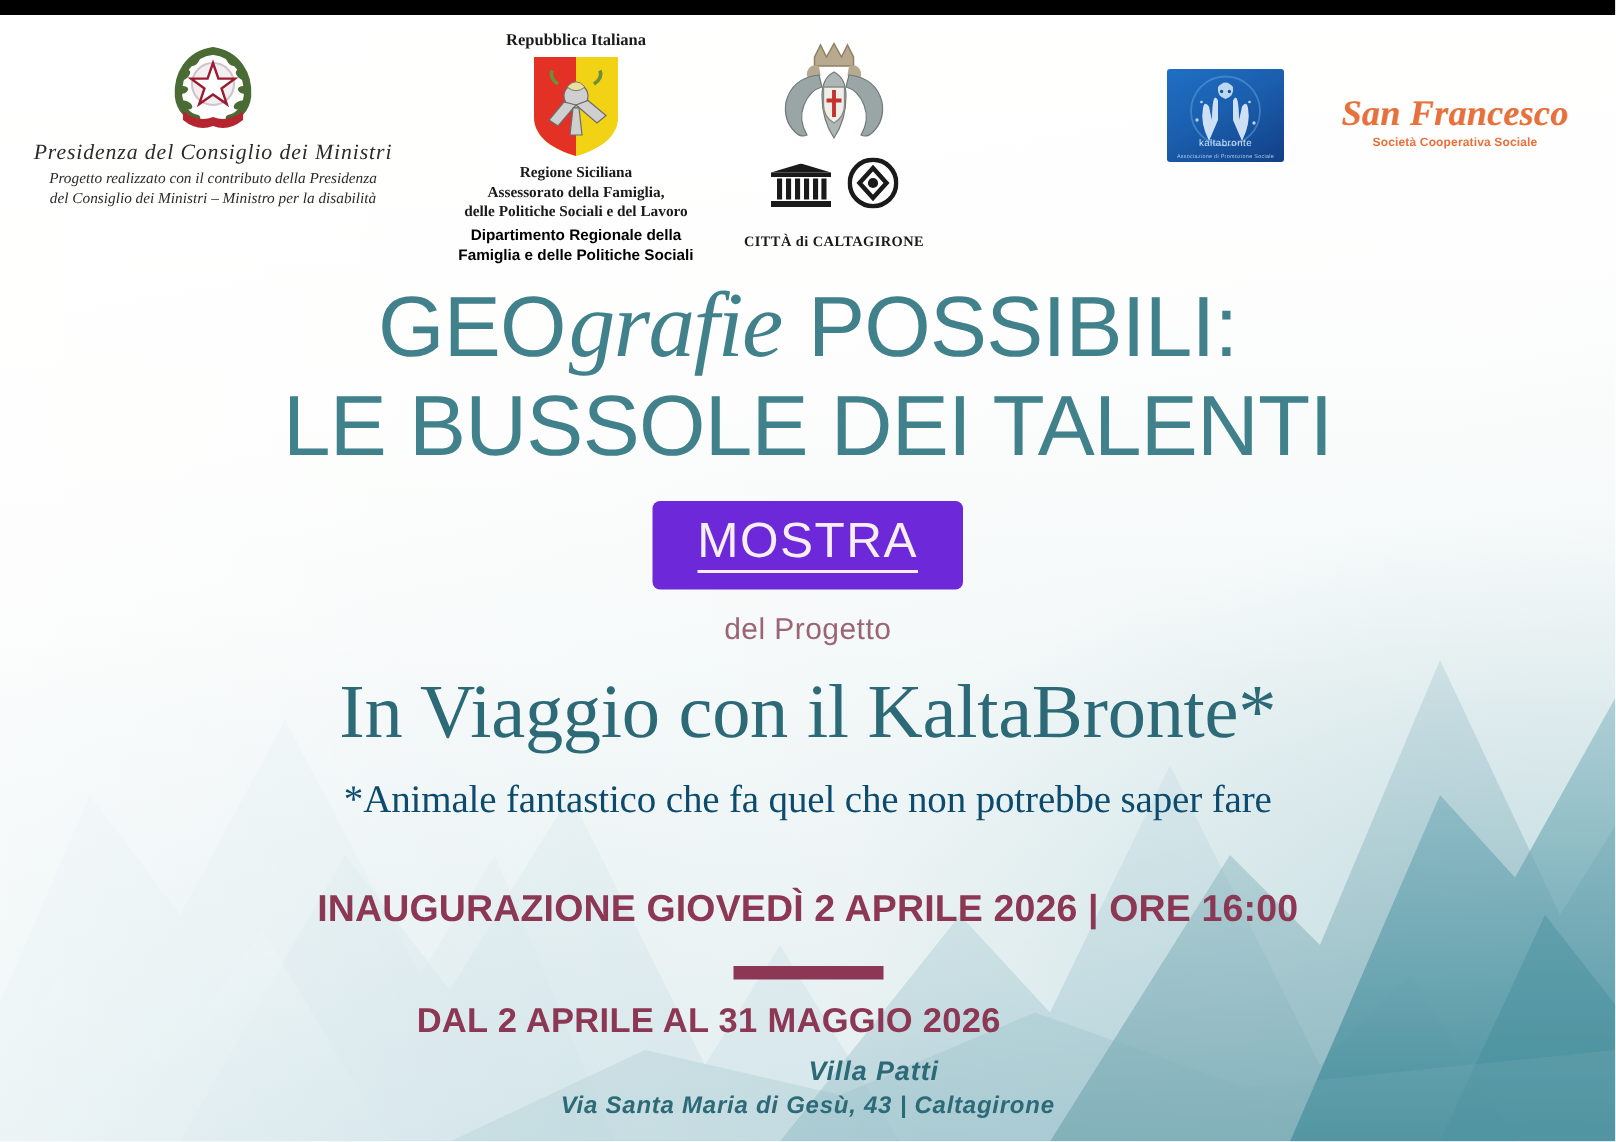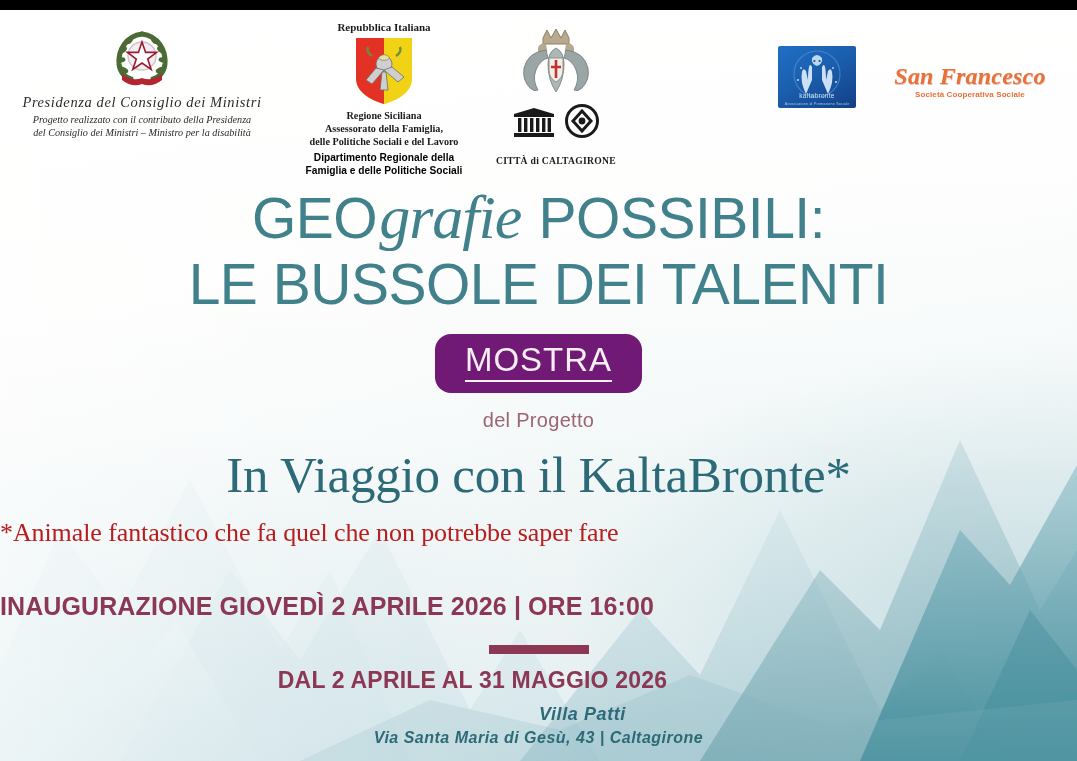--- a/index.html
+++ b/index.html
@@ -248,22 +248,22 @@
   
   .mostra-wrap {
     position: absolute;
     top: 334px;
     left: 0;
     width: 1077px;
     text-align: center;
   }
   .mostra-badge {
     display: inline-block;
-    background: #701a75;
-    border-radius: 16px;
+    background: #6d28d9;
+    border-radius: 5px;
     padding: 9px 30px 11px 30px;
     min-width: 118px;
   }
   .mostra-text {
     font-family: "Liberation Sans", sans-serif;
     font-weight: 300;
     font-size: 33px;
     color: #f6eef1;
     letter-spacing: 1px;
     line-height: 1;
@@ -298,35 +298,35 @@
     color: #2c6a78;
     letter-spacing: -0.2px;
     line-height: 1.1;
     white-space: nowrap;
   }
   .project-note {
     position: absolute;
     top: 518px;
     left: 0;
     width: 1077px;
-    text-align: left;
+    text-align: center;
     font-family: "Liberation Serif", serif;
     font-size: 26px;
-    color: #b91c1c;
+    color: #0c4a6e;
     letter-spacing: -0.1px;
     white-space: nowrap;
   }
 
   
   .inaugurazione {
     position: absolute;
     top: 592px;
     left: 0;
     width: 1077px;
-    text-align: left;
+    text-align: center;
     font-family: "Liberation Sans", sans-serif;
     font-weight: bold;
     font-size: 25px;
     color: #8c3753;
     letter-spacing: 0.1px;
     white-space: nowrap;
   }
   .rule-wrap {
     position: absolute;
     top: 640px;

